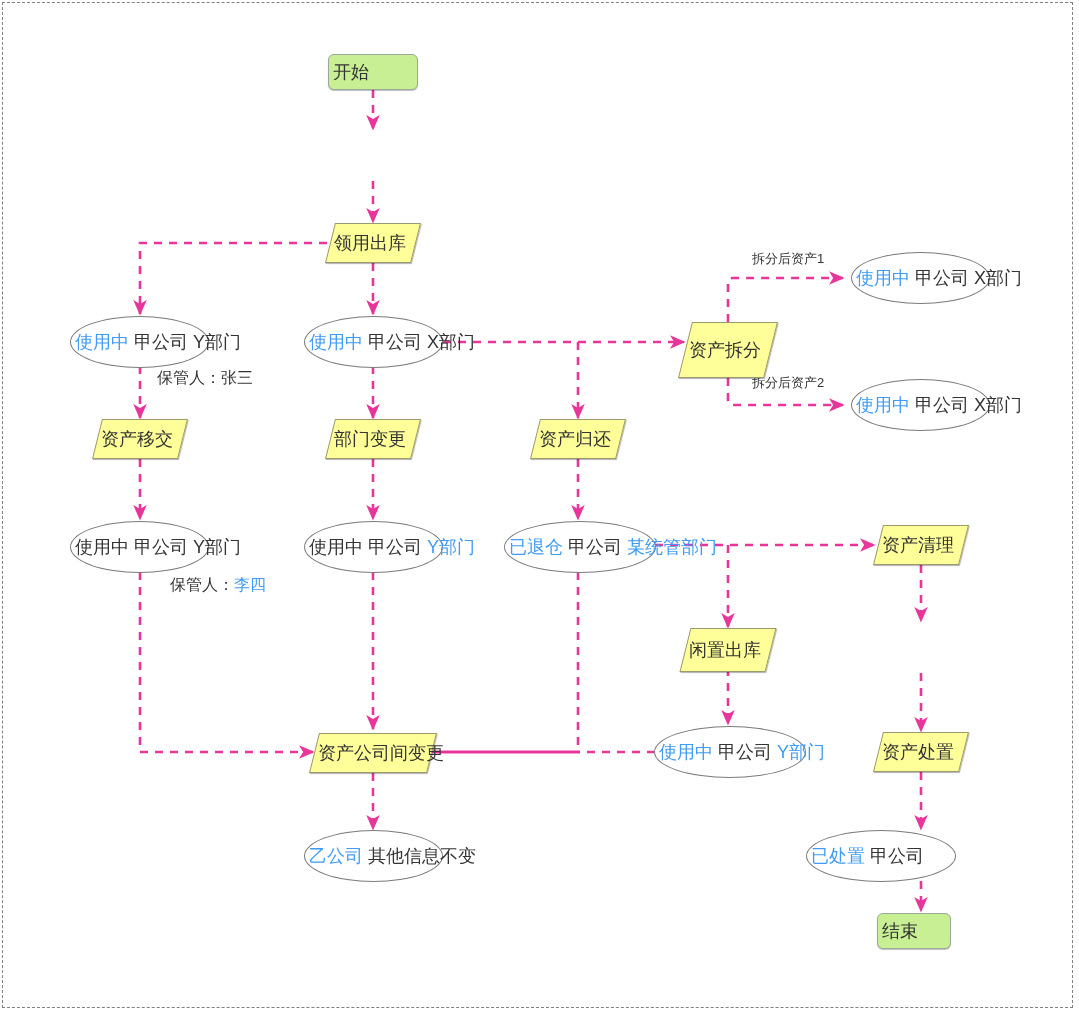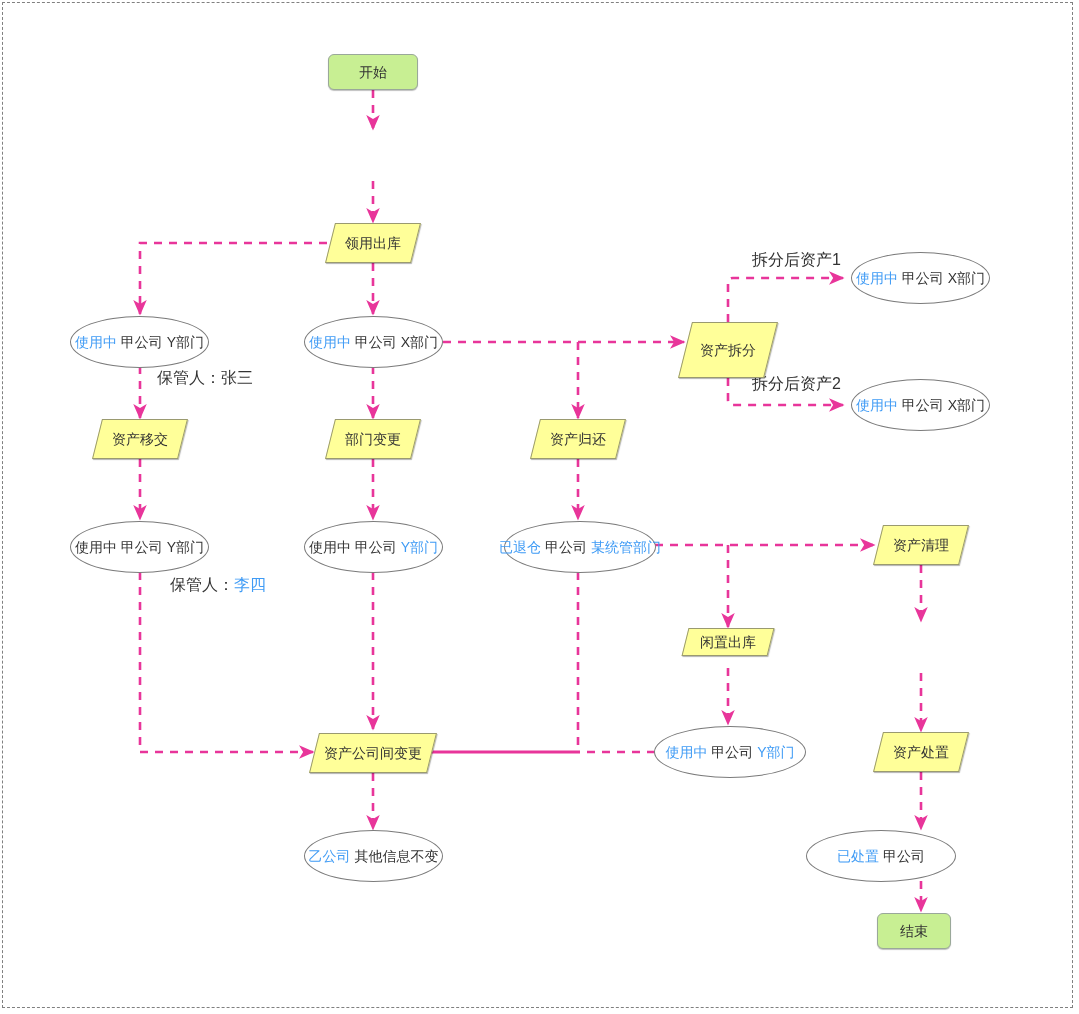--- a/index.html
+++ b/index.html
@@ -31,22 +31,21 @@
     position: absolute;
     left: 0; top: 0;
     width: 1079px;
     height: 1014px;
   }
   .node {
     position: absolute;
     box-sizing: border-box;
     display: flex;
     align-items: center;
-    justify-content: center;
-    font-size: 14px;
+    font-size: 18px;
     color: #333333;
     white-space: nowrap;
     line-height: 1;
   }
   .node .lbl { position: relative; z-index: 2; padding: 0 4px; }
   .hl { color: #3f9bf5; }
 
   
   .n-term {
     background: #c8ef93;
@@ -66,21 +65,21 @@
     position: absolute;
     left: 0; top: 0; right: 0; bottom: 0;
     background: #ffff99;
     border: 1px solid #9a9a70;
     transform: skewX(-14deg);
     box-shadow: 1px 1px 1px rgba(0,0,0,0.30);
     z-index: 1;
   }
   .edge-label {
     position: absolute;
-    font-size: 16px;
+    font-size: 13px;
     color: #333333;
     white-space: nowrap;
     line-height: 1;
   }
   .note-label {
     position: absolute;
     font-size: 16px;
     color: #333333;
     white-space: nowrap;
     line-height: 1;
@@ -226,21 +225,21 @@
   <div class="node n-ellipse" style="left:504px;top:521px;width:152px;height:52px;">
     <span class="lbl"><span class="hl">已退仓</span><span> 甲公司 </span><span class="hl">某统管部门</span></span>
   </div>
 
   <div class="node n-para" style="left:878px;top:525px;width:86px;height:40px;">
     <span class="skin"></span>
     <span class="lbl">资产清理</span>
   </div>
 
 
-  <div class="node n-para" style="left:685px;top:628px;width:86px;height:28px;">
+  <div class="node n-para" style="left:685px;top:628px;width:86px;height:44px;">
     <span class="skin"></span>
     <span class="lbl">闲置出库</span>
   </div>
 
   <div class="node n-para" style="left:878px;top:732px;width:86px;height:40px;">
     <span class="skin"></span>
     <span class="lbl">资产处置</span>
   </div>
 
   <div class="node n-ellipse" style="left:654px;top:726px;width:152px;height:52px;">

